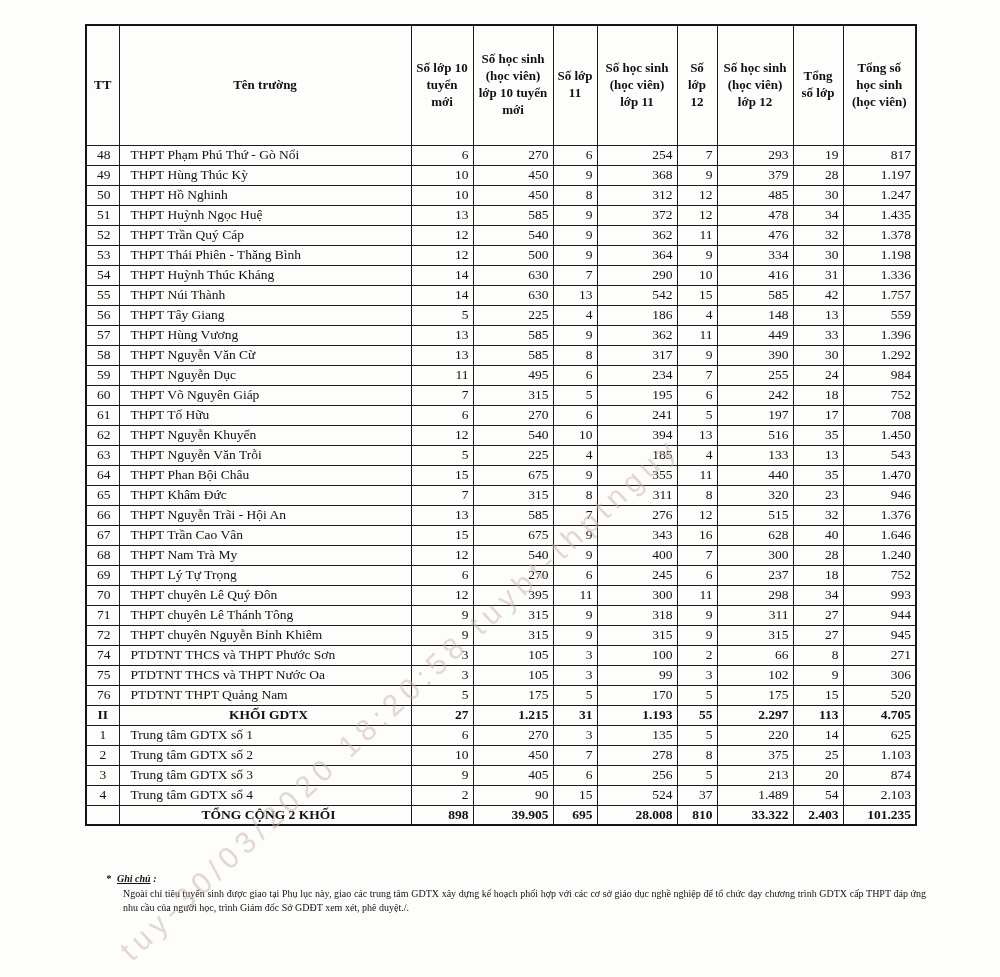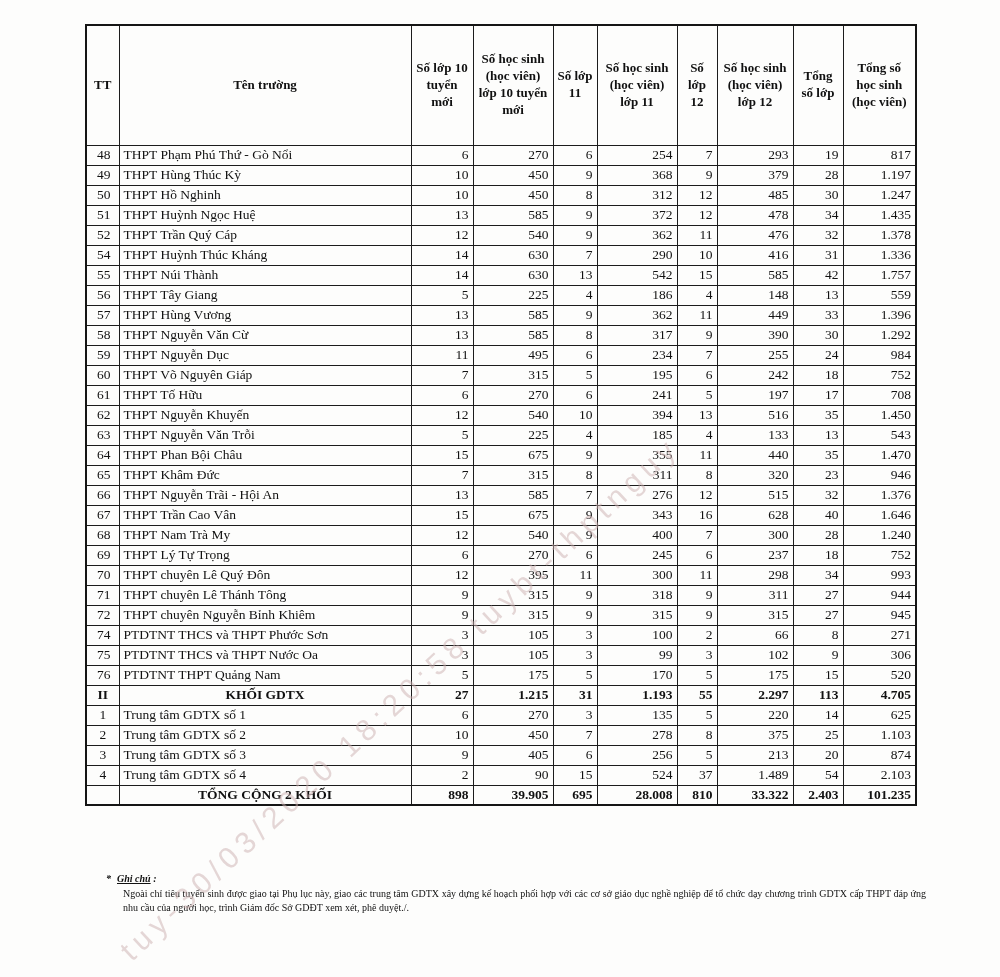--- a/index.html
+++ b/index.html
@@ -25,21 +25,21 @@
     font-weight:bold;font-size:13px;line-height:1.3;
     text-align:center;vertical-align:middle;padding:2px 3px;
   }
   tbody tr{height:20px;}
   td{
     font-size:13.5px;line-height:1;
     padding:0 4px;white-space:nowrap;overflow:hidden;
     vertical-align:middle;
   }
   td.tt{text-align:center;padding:0 10px;}
-  td.name{text-align:left;padding-left:4px;}
+  td.name{text-align:left;padding-left:11px;}
   td.name.center{text-align:center;font-weight:bold;}
   td.num{text-align:right;}
   tr.bold-row td{font-weight:bold;}
   .watermark{
     position:absolute;left:125px;top:938px;
     transform:rotate(-43deg);transform-origin:0 50%;
     font-family:"Liberation Sans","DejaVu Sans",sans-serif;
     font-size:30px;letter-spacing:6px;white-space:nowrap;
     color:rgba(203,175,175,0.5);
     pointer-events:none;z-index:10;
@@ -141,20 +141,32 @@
           <td class="num">12</td>
           <td class="num">540</td>
           <td class="num">9</td>
           <td class="num">362</td>
           <td class="num">11</td>
           <td class="num">476</td>
           <td class="num">32</td>
           <td class="num">1.378</td>
         </tr>
         <tr>
+          <td class="tt">53</td>
+          <td class="name">THPT Thái Phiên - Thăng Bình</td>
+          <td class="num">12</td>
+          <td class="num">500</td>
+          <td class="num">9</td>
+          <td class="num">364</td>
+          <td class="num">9</td>
+          <td class="num">334</td>
+          <td class="num">30</td>
+          <td class="num">1.198</td>
+        </tr>
+        <tr>
           <td class="tt">54</td>
           <td class="name">THPT Huỳnh Thúc Kháng</td>
           <td class="num">14</td>
           <td class="num">630</td>
           <td class="num">7</td>
           <td class="num">290</td>
           <td class="num">10</td>
           <td class="num">416</td>
           <td class="num">31</td>
           <td class="num">1.336</td>

